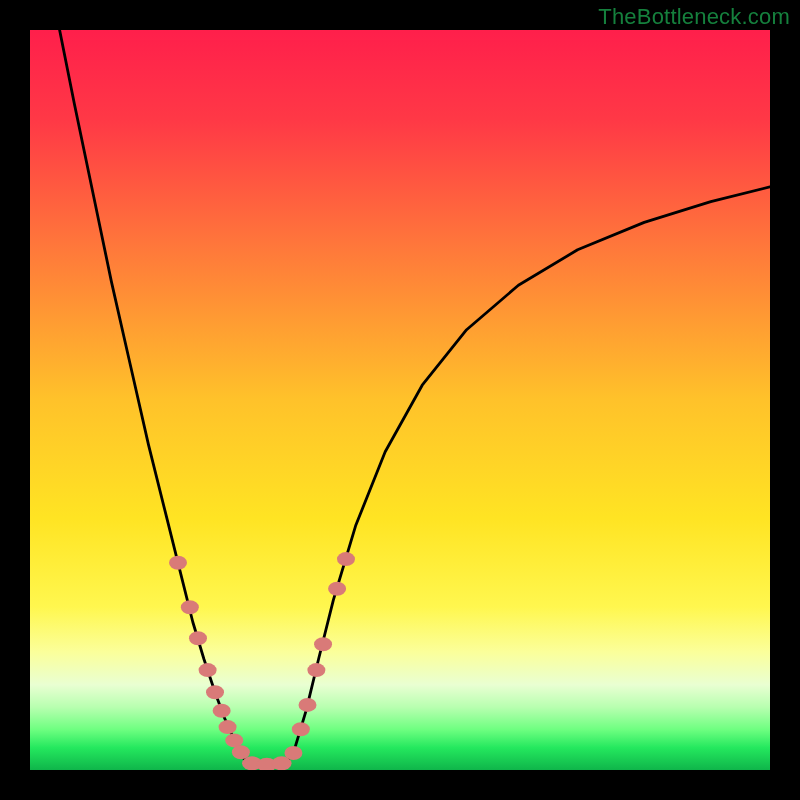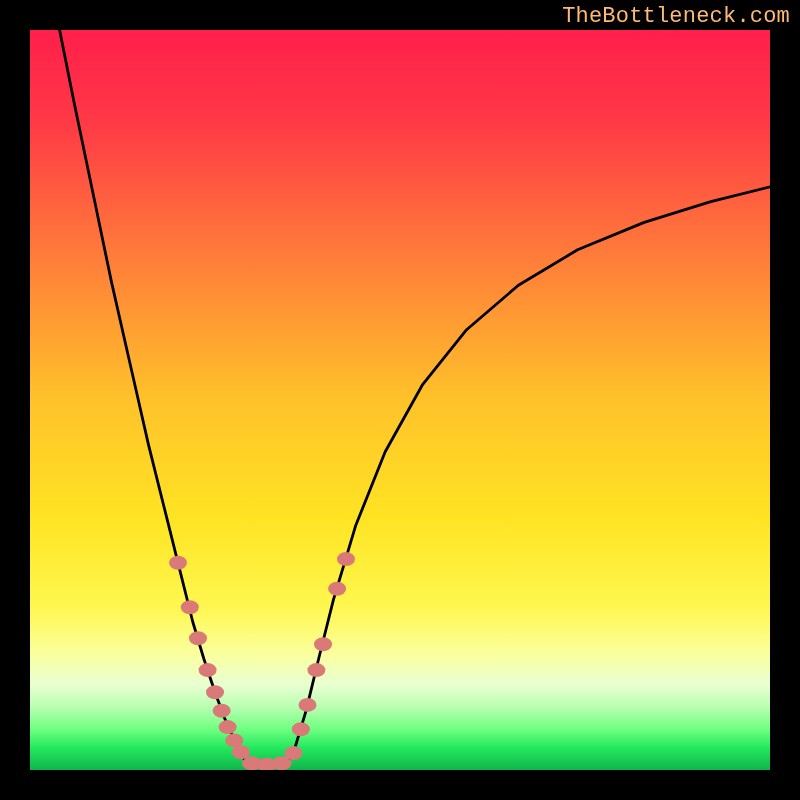--- a/index.html
+++ b/index.html
@@ -23,26 +23,25 @@
     position: absolute;
     top: 30px;
     left: 30px;
     width: 740px;
     height: 740px;
   }
   .watermark {
     position: absolute;
     top: 4px;
     right: 10px;
-    color: #fdba74;
+    color: #15803d;
     font-size: 22px;
     font-weight: 500;
     letter-spacing: 0.2px;
     user-select: none;
-    font-family: Liberation Mono, monospace;
   }
   svg { display: block; }
 </style>
 </head>
 <body>
 
 <div class="frame">
   <div class="watermark">TheBottleneck.com</div>
 
   <div class="plot">

